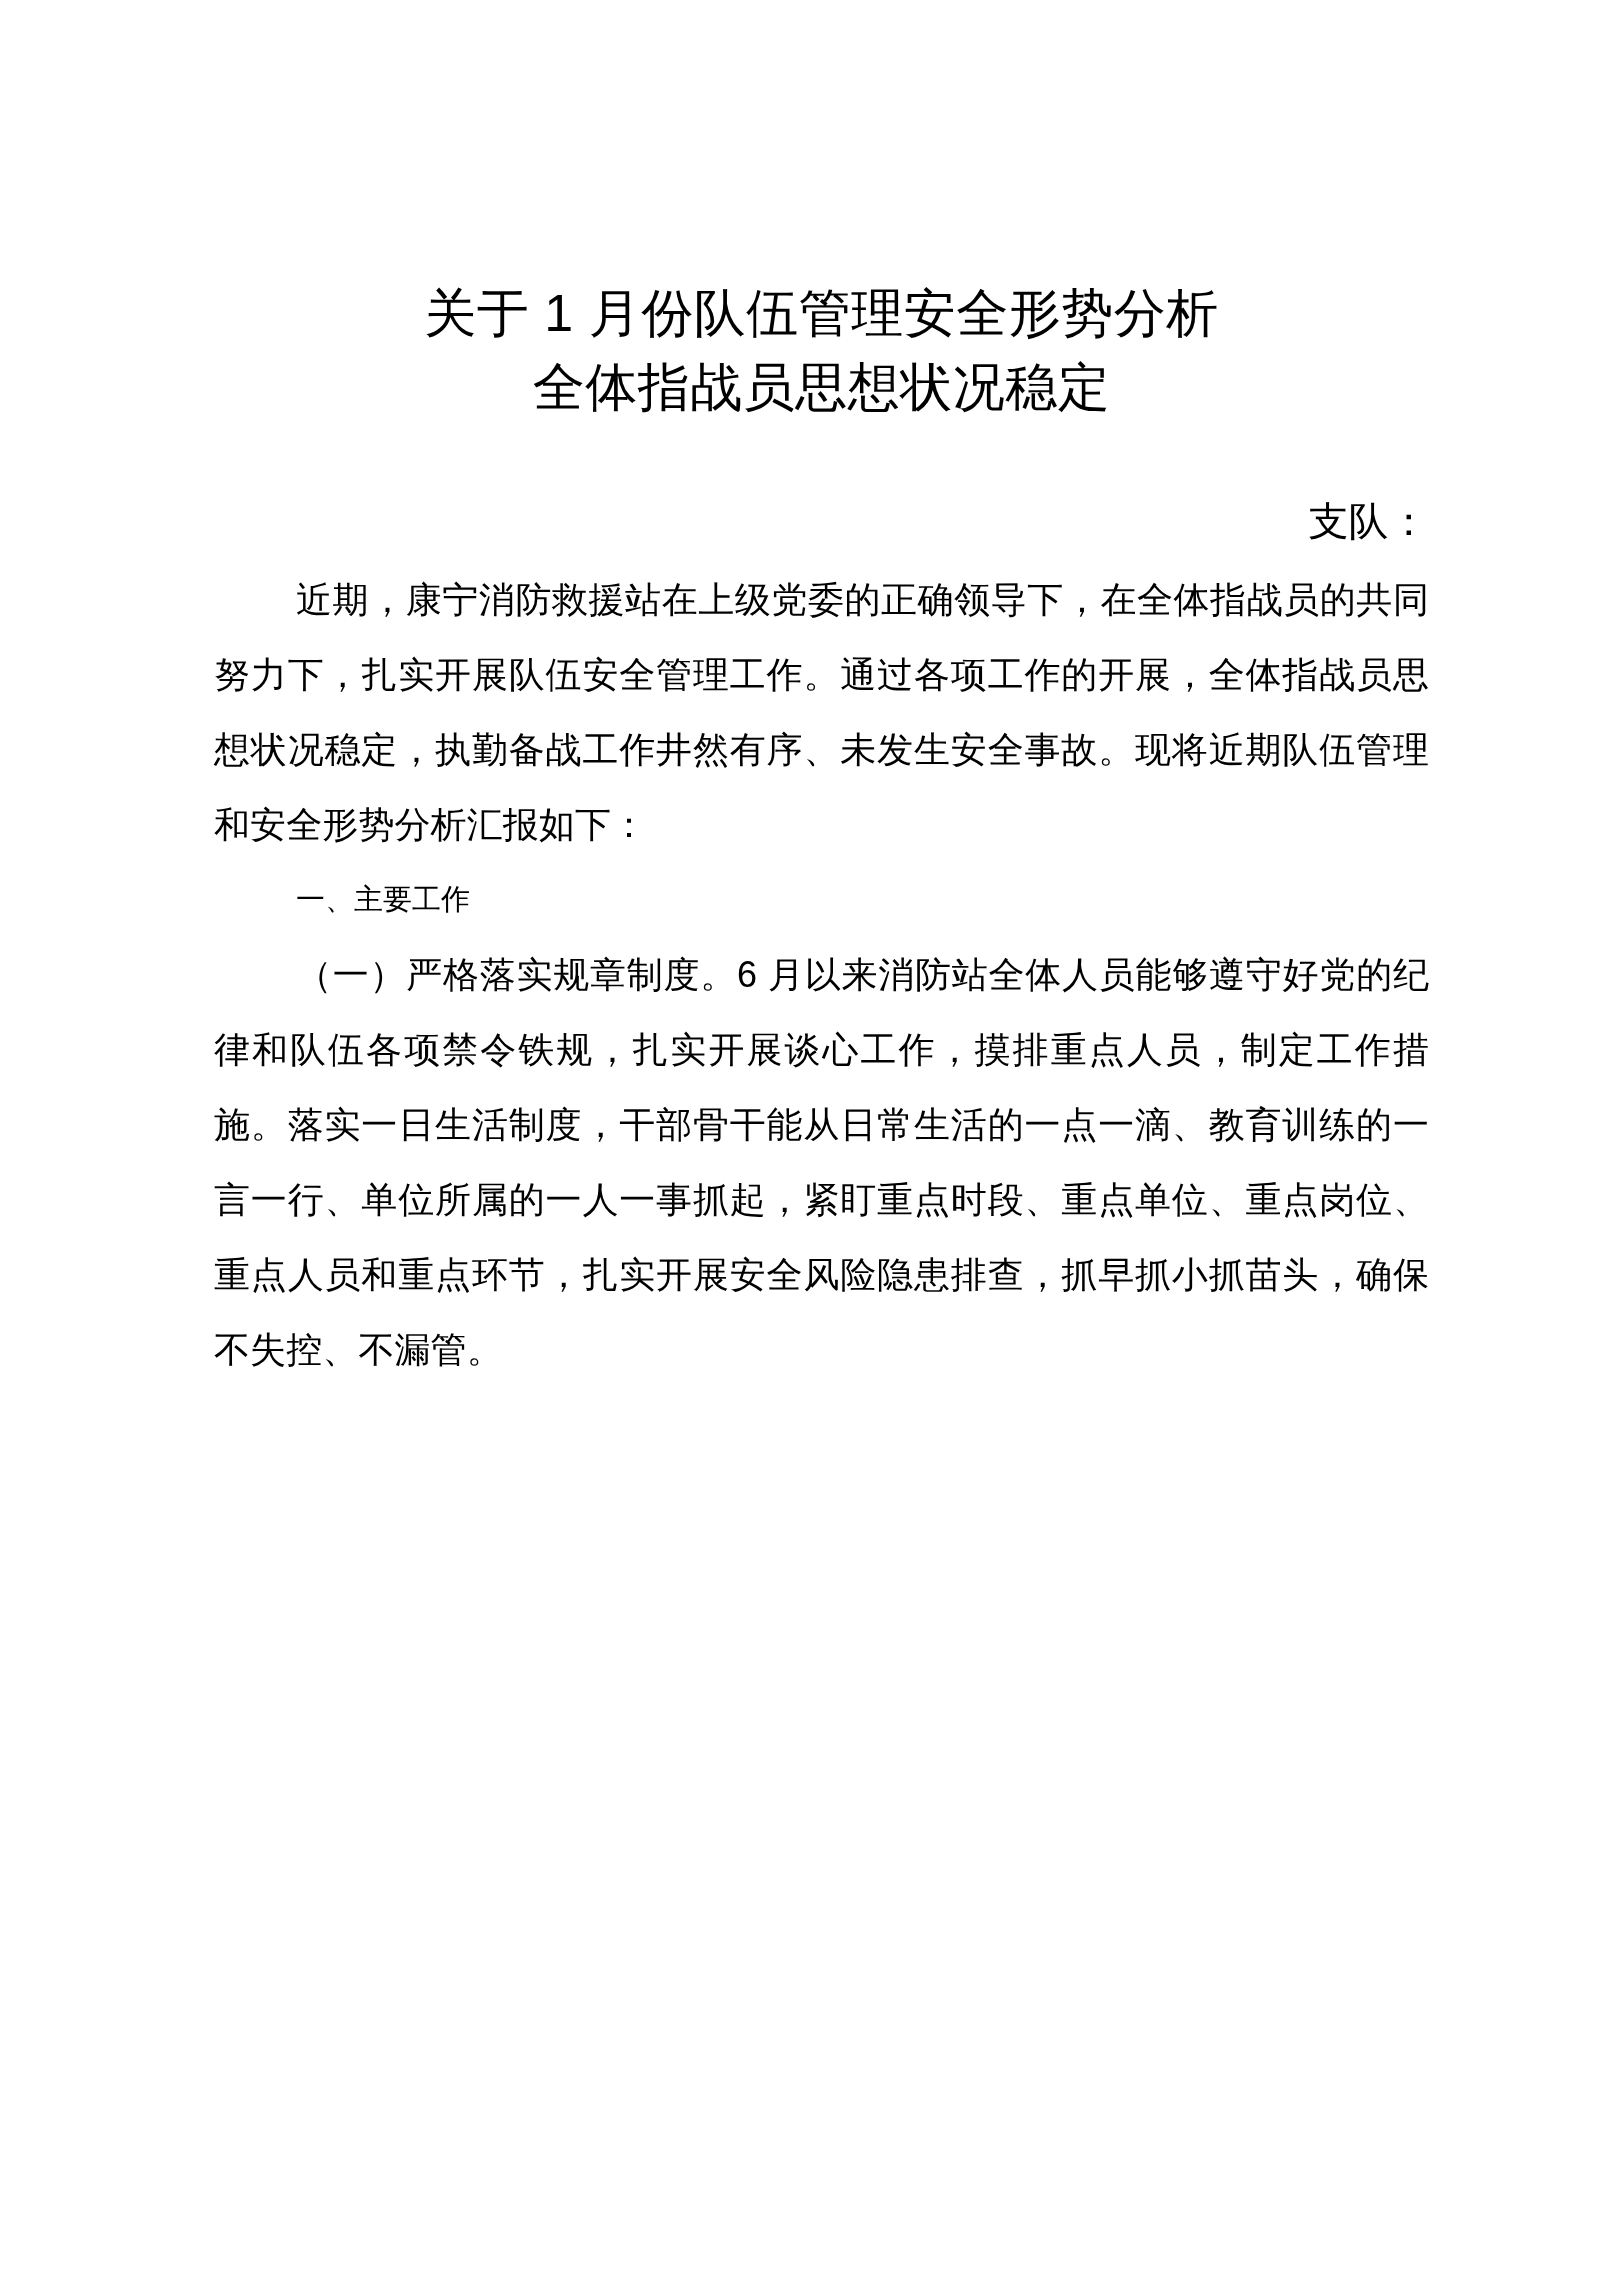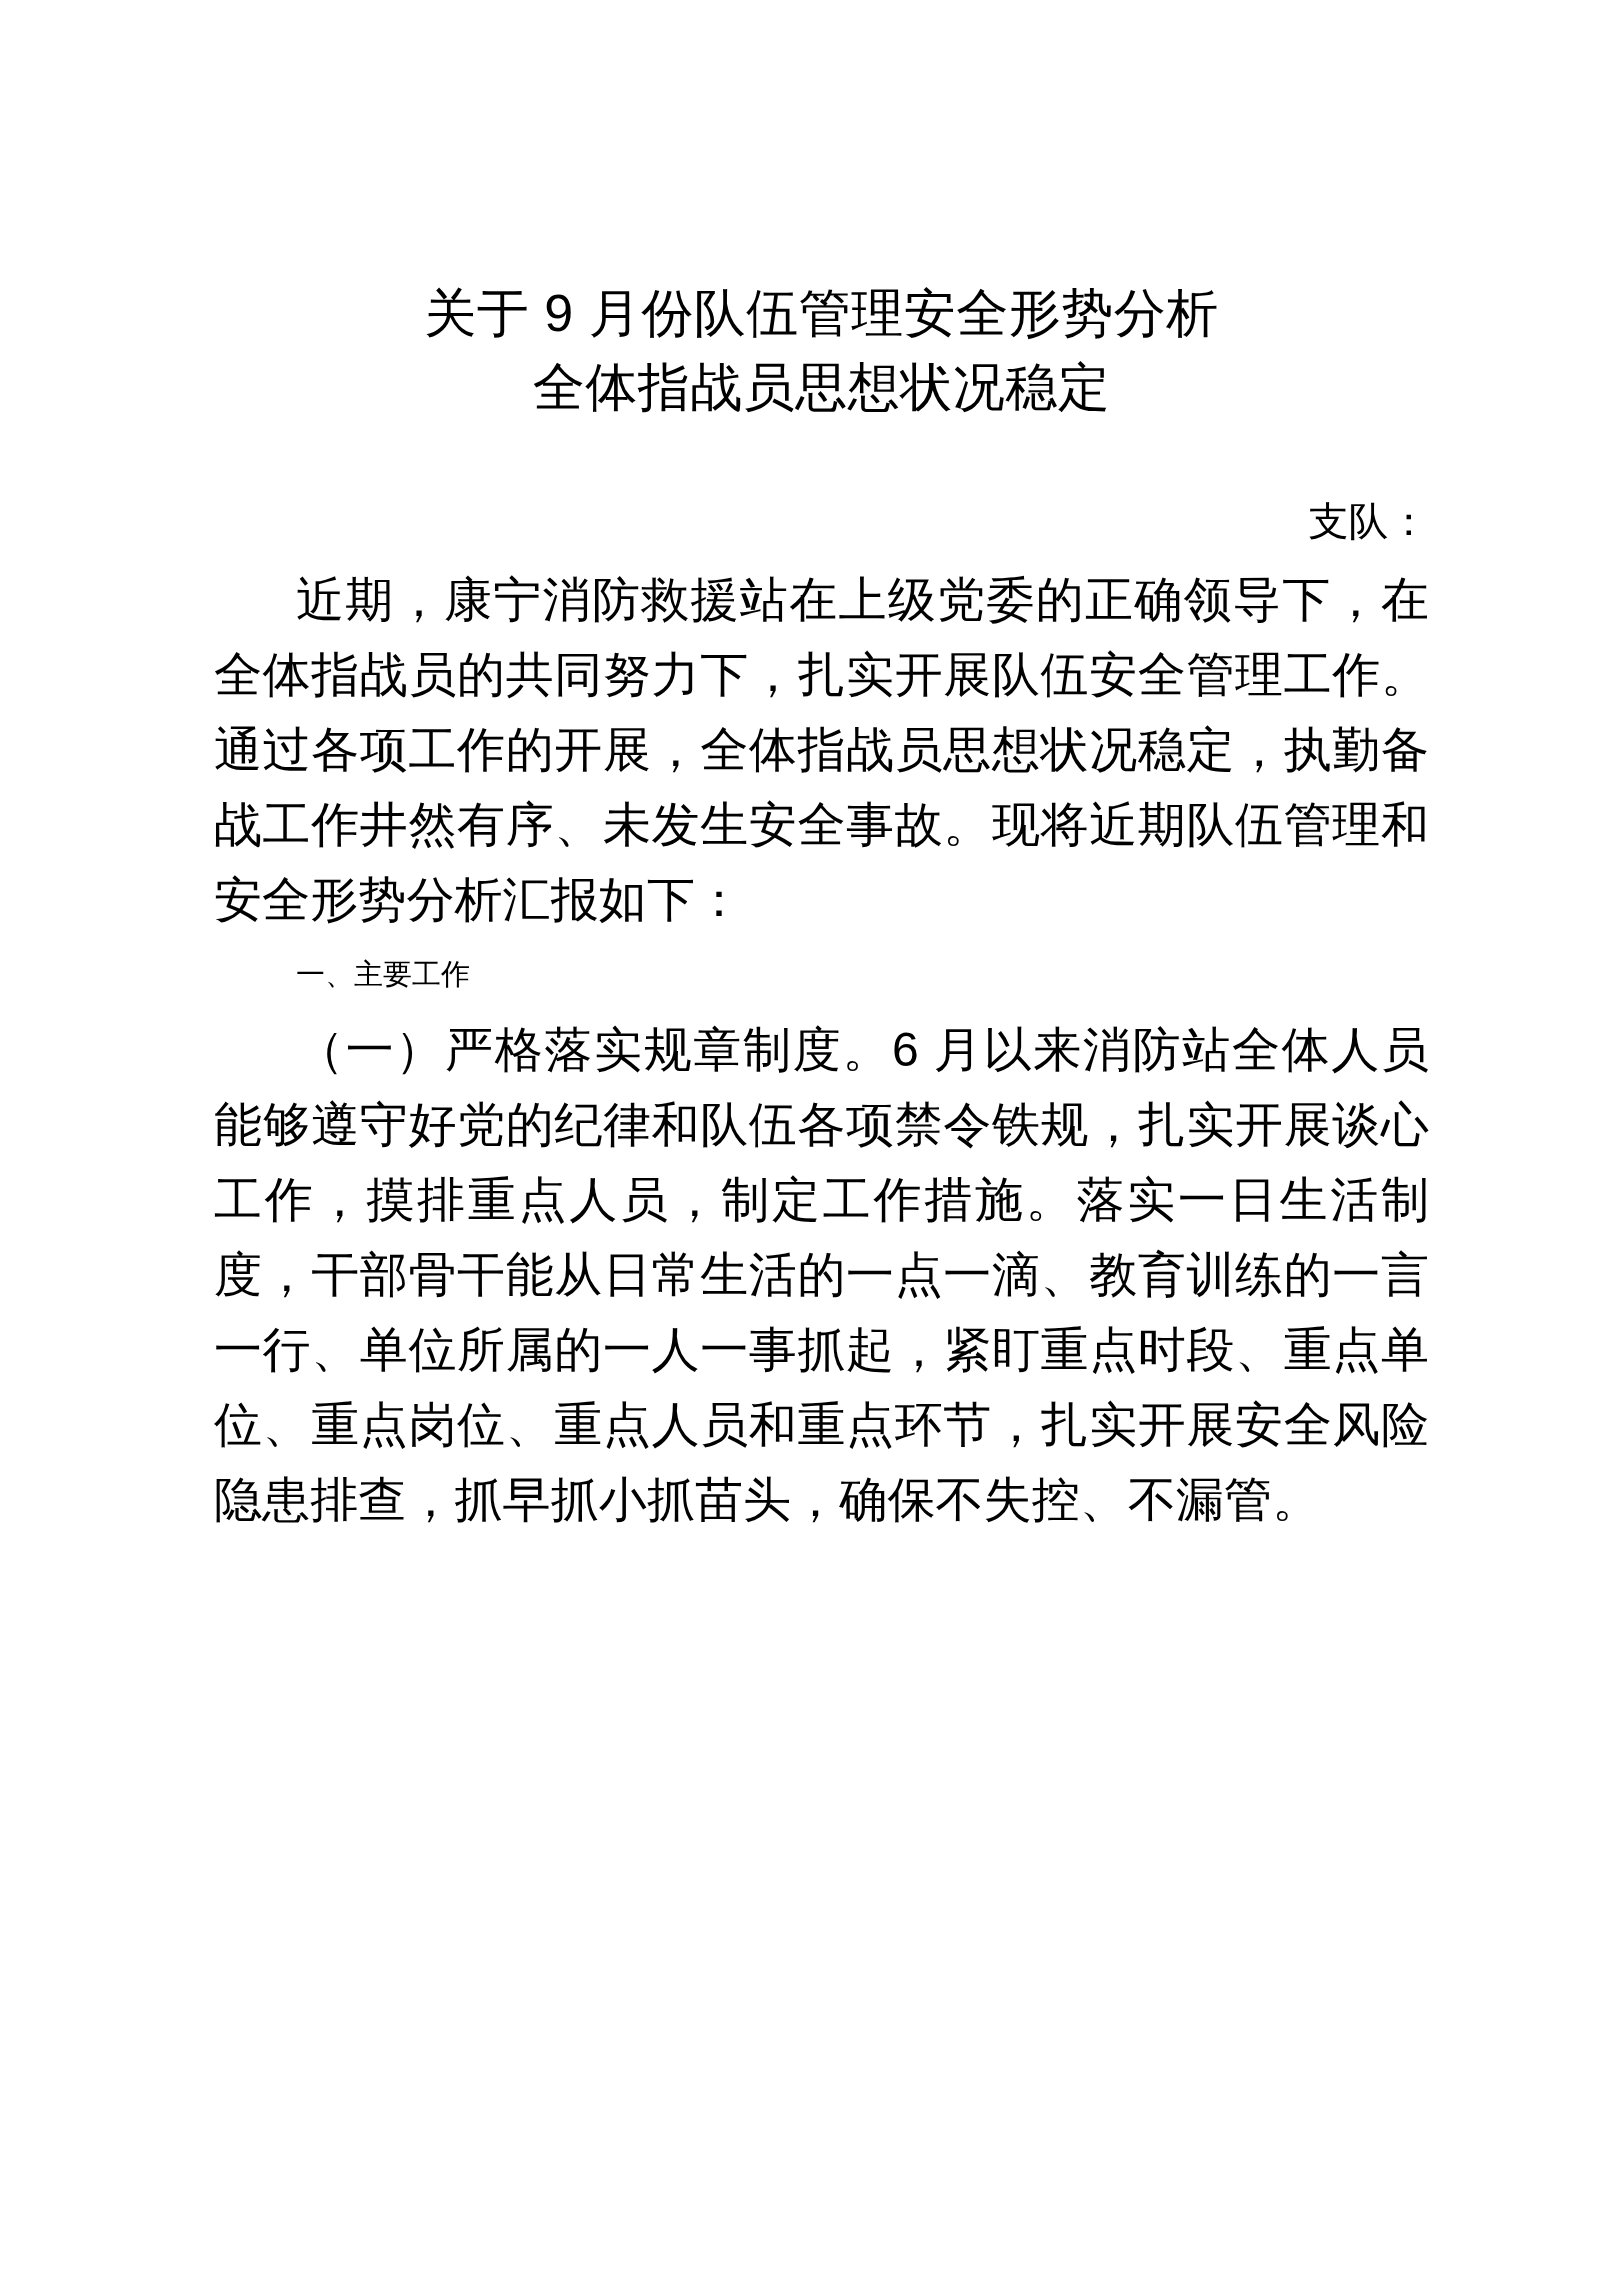--- a/index.html
+++ b/index.html
@@ -47,21 +47,21 @@
   .salutation {
     margin: 0;
     padding-top: 71px;
     font-size: 40px;
     line-height: 53px;
     text-align: right;
     letter-spacing: 0.2px;
   }
   p.para {
     margin: 0;
-    font-size: 48px;
+    font-size: 36px;
     line-height: 75px;
     text-align: justify;
     text-justify: inter-character;
     text-align-last: left;
     letter-spacing: 0.1px;
     text-indent: 82px;
   }
   p.para.first {
     padding-top: 13.7px;
   }
@@ -73,21 +73,21 @@
     text-align: left;
   }
 </style>
 </head>
 <body>
 
 <div class="page">
   <div class="content">
 
     <h1 class="doc-title">
-      <span class="tline">关于 9 月份队伍管理安全形势分析</span>
+      <span class="tline">关于 1 月份队伍管理安全形势分析</span>
       <span class="tline">全体指战员思想状况稳定</span>
     </h1>
 
     <p class="salutation">支队：</p>
 
     <p class="para first">近期，康宁消防救援站在上级党委的正确领导下，在全体指战员的共同努力下，扎实开展队伍安全管理工作。通过各项工作的开展，全体指战员思想状况稳定，执勤备战工作井然有序、未发生安全事故。现将近期队伍管理和安全形势分析汇报如下：</p>
 
     <p class="heading">一、主要工作</p>
 
     <p class="para">（一）严格落实规章制度。6 月以来消防站全体人员能够遵守好党的纪律和队伍各项禁令铁规，扎实开展谈心工作，摸排重点人员，制定工作措施。落实一日生活制度，干部骨干能从日常生活的一点一滴、教育训练的一言一行、单位所属的一人一事抓起，紧盯重点时段、重点单位、重点岗位、重点人员和重点环节，扎实开展安全风险隐患排查，抓早抓小抓苗头，确保不失控、不漏管。</p>

